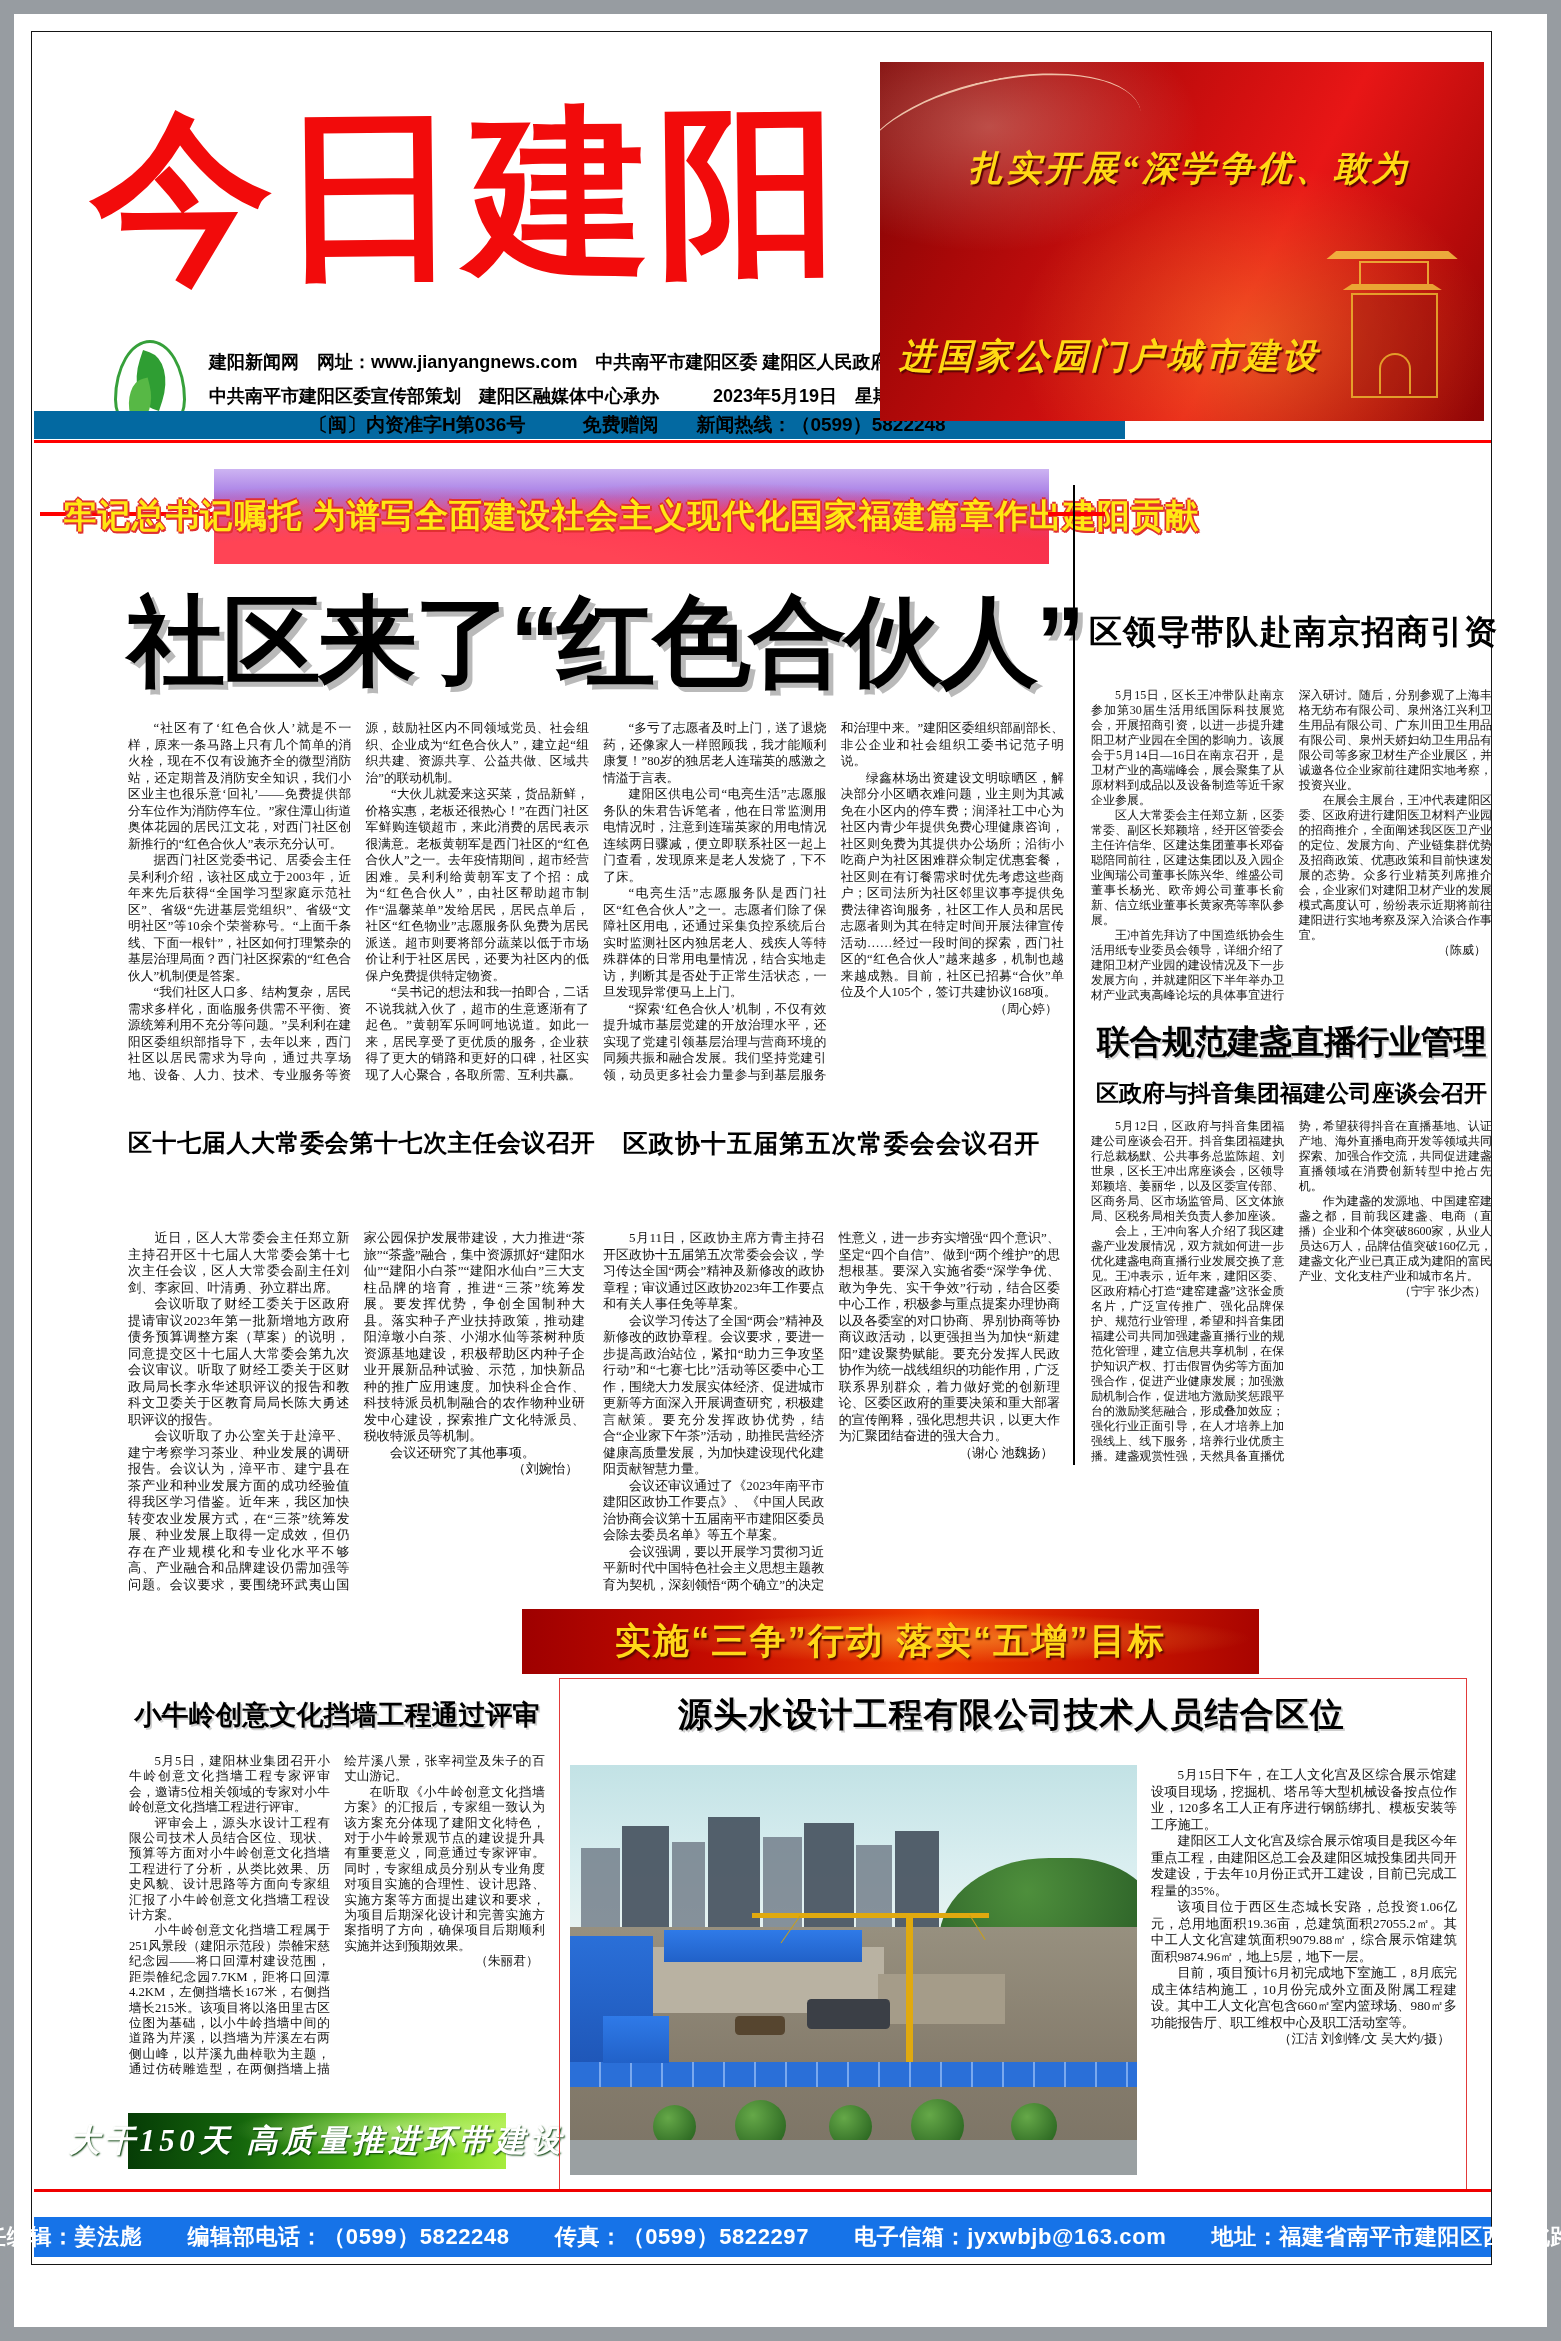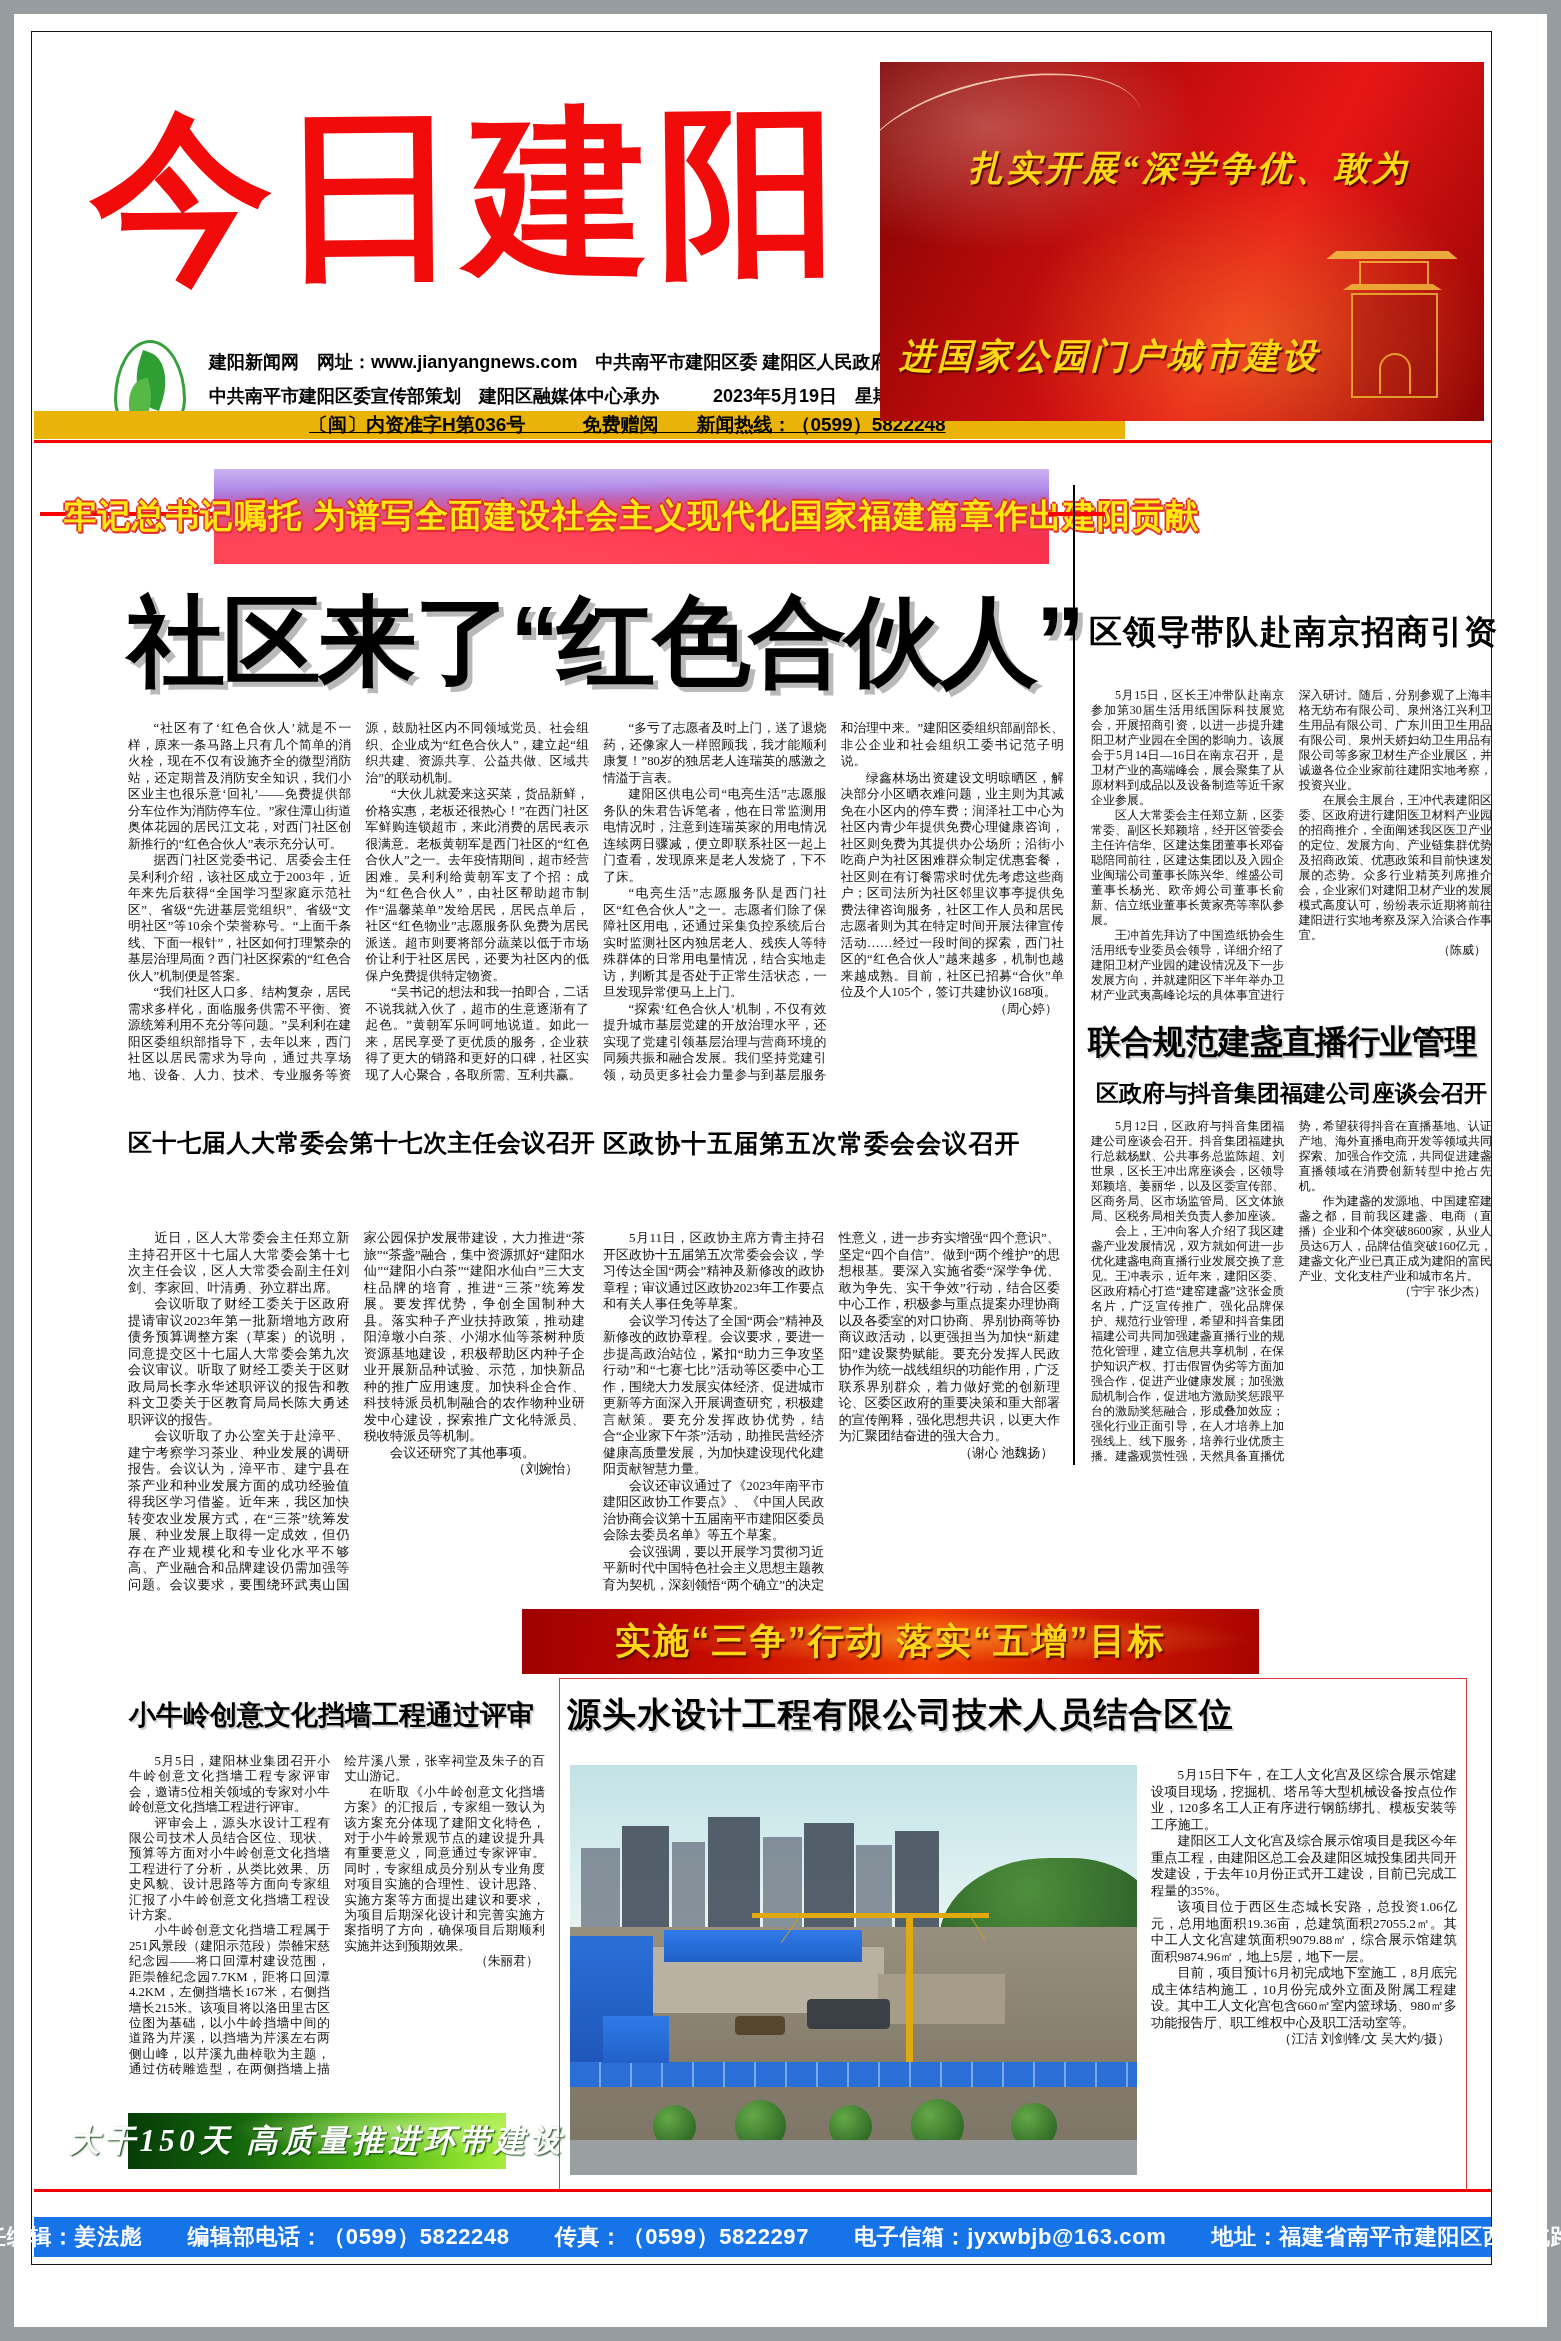--- a/index.html
+++ b/index.html
@@ -18,23 +18,23 @@
       border:3.3px solid #36a03a;border-radius:50% 50% 50% 50%/60% 60% 40% 40%;background:#fff;}
   .leaf-b{position:absolute;left:24px;top:16.5px;width:34px;height:53px;background:#2f9e33;
       border-radius:0 80% 0 80%;transform:rotate(18deg);}
   .leaf-c{position:absolute;left:16.5px;top:43px;width:26.4px;height:41px;background:#57b845;
       border-radius:80% 0 80% 0;transform:rotate(-14deg);}
   .info-line{left:209px;width:925px;height:32px;font-size:18px;color:#000;
       font-family:"Liberation Sans","DejaVu Sans",sans-serif;font-weight:600;
       line-height:32px;white-space:nowrap;}
   .info1{top:346px;}
   .info2{top:380px;}
-  .cyan-bar{left:34px;top:411px;width:1091px;height:27.5px;background:#eab308;
+  .cyan-bar{left:34px;top:411px;width:1091px;height:27.5px;background:#0369a1;
       font-size:19px;font-weight:700;line-height:27.5px;color:#000;
-      font-family:"Liberation Sans","DejaVu Sans",sans-serif;padding-left:275px;box-sizing:border-box;white-space:nowrap;text-decoration:underline;}
+      font-family:"Liberation Sans","DejaVu Sans",sans-serif;padding-left:275px;box-sizing:border-box;white-space:nowrap;}
   .red-rule-top{left:34px;top:440px;width:1457px;height:3.3px;background:#ff0000;}
 
   
   .promo{left:880px;top:62px;width:604px;height:359px;overflow:hidden;
       background:
         radial-gradient(ellipse at 62% 78%, rgba(255,200,60,.35), rgba(255,120,40,0) 45%),
         radial-gradient(ellipse at 18% 18%, rgba(255,240,220,.30), rgba(255,240,220,0) 30%),
         linear-gradient(118deg,#7e0404 0%,#a80808 22%,#d21010 48%,#e81616 62%,#b40a0a 85%,#8f0606 100%);}
   .promo .swoosh{position:absolute;left:-22px;top:16.5px;width:286px;height:121px;
       border-top:2.8px solid rgba(255,230,200,.8);border-radius:50%;transform:rotate(-12deg);}
@@ -83,21 +83,21 @@
         linear-gradient(92deg,#063c06 0%,#15660c 30%,#46ae12 62%,#8ade2a 88%,#a6ec3e 100%);
       display:flex;align-items:center;justify-content:center;}
   .green-banner span{font-size:31px;font-weight:bold;font-style:italic;color:#ffffff;
       letter-spacing:4.4px;white-space:nowrap;text-shadow:1.1px 1.1px 1.7px #08400a;}
 
   
   .main-headline{left:127px;top:577px;width:936px;text-align:center;
       font-family:"Liberation Sans","DejaVu Sans",sans-serif;
       font-size:98px;font-weight:900;color:#000;letter-spacing:-2.2px;white-space:nowrap;
       text-shadow:5px 5px 0 #b9b9b9;}
-  .hl-serif{font-weight:900;color:#000;white-space:nowrap;}
+  .hl-serif{font-weight:900;color:#000;text-align:center;white-space:nowrap;}
   .hl-nanjing{left:1089px;top:610px;width:403px;font-size:33px;letter-spacing:1.1px;}
   .hl-jianzhan{left:1088px;top:1020px;width:407px;font-size:33px;letter-spacing:-0.6px;
       text-shadow:1.7px 1.7px 0 #cfcfcf;}
   .sub-jianzhan{left:1088px;top:1078px;width:407px;font-size:23px;font-weight:900;text-align:center;white-space:nowrap;}
   .hl-renda{left:128px;top:1127px;width:457px;font-size:24px;font-weight:700;letter-spacing:0.6px;}
   .hl-zhengxie{left:603px;top:1127px;width:457px;font-size:25px;font-weight:700;letter-spacing:1.1px;}
   .hl-qiang{left:129px;top:1697px;width:416px;font-size:27px;text-shadow:1.7px 1.7px 0 #cfcfcf;}
   .hl-gong{left:567px;top:1692px;width:889px;font-size:34px;letter-spacing:1.1px;text-shadow:1.7px 1.7px 0 #cfcfcf;}
 
   

